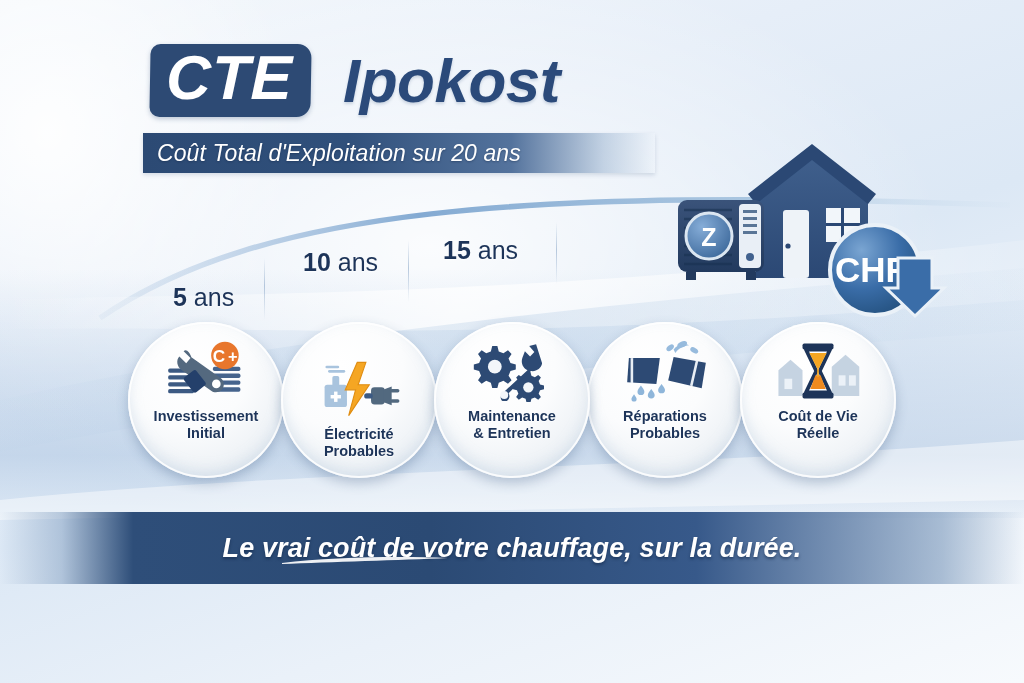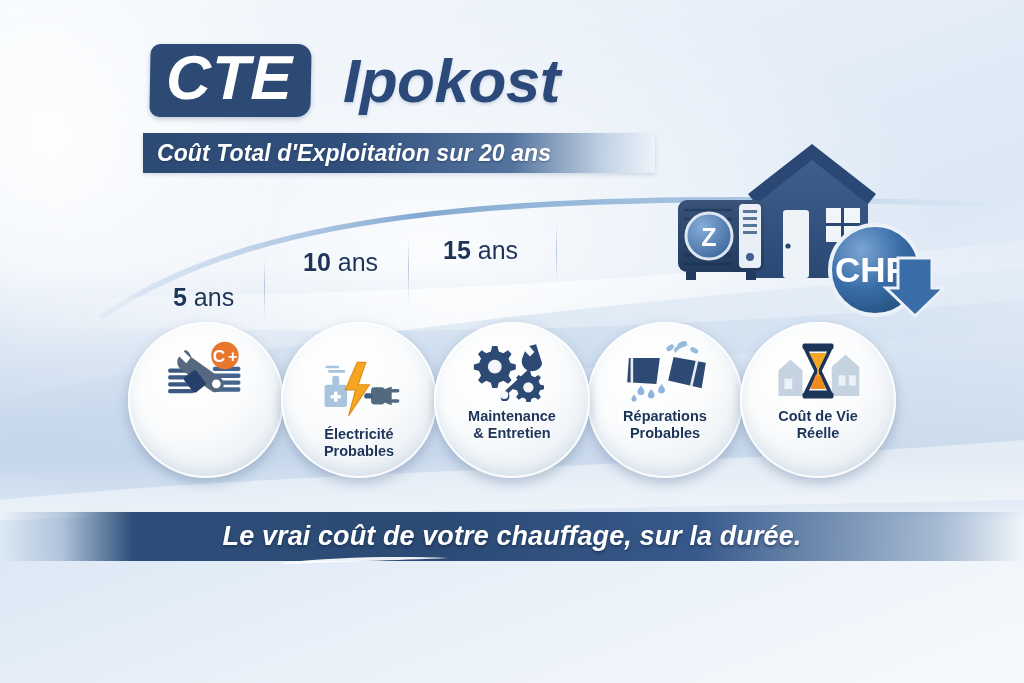--- a/index.html
+++ b/index.html
@@ -76,21 +76,21 @@
     left: 143px; top: 133px;
     width: 512px; height: 40px;
     background: linear-gradient(90deg, #2c4a74 0%, #30507b 40%, #54739d 72%, rgba(140,168,200,0.45) 90%, rgba(200,216,234,0.0) 100%);
     display: flex;
     align-items: center;
     box-shadow: 0 2px 4px rgba(60,90,130,0.18);
   }
   .subtitle-text {
     color: #ffffff;
     font-size: 23px;
-    font-weight: bold;
+    font-weight: normal;
     font-style: italic;
     padding-left: 14px;
     letter-spacing: 0.1px;
     text-shadow: 0 1px 2px rgba(20,40,70,0.45);
     white-space: nowrap;
   }
 
   
   .year-label {
     position: absolute;
@@ -139,21 +139,21 @@
     text-align: center;
     line-height: 1.16;
     width: 138px;
     text-shadow: 0 1px 1px rgba(255,255,255,0.9);
   }
 
   
   .tagline-bar {
     position: absolute;
     left: 0; top: 512px;
-    width: 1024px; height: 49px;
+    width: 1024px; height: 72px;
     background: linear-gradient(90deg,
         rgba(231,238,246,0) 0%,
         rgba(120,150,186,0.45) 6%,
         #2e4e79 13%,
         #2b4a74 42%,
         #37598a 68%,
         rgba(110,142,180,0.55) 92%,
         rgba(231,238,246,0) 100%);
     display: flex;
     align-items: center;
@@ -323,20 +323,24 @@
           <path d="M24,12 L32,20 L27,26 L19,18 C15,22 16,30 22,34 L56,58 C60,61 66,60 69,56 C72,52 71,46 67,43 L33,19 C31,13 27,9 24,12 Z"></path>
           <circle cx="62" cy="50" r="5" fill="#ffffff"></circle>
         </g>
         <rect x="28" y="36" width="18" height="22" rx="3" transform="rotate(-38 37 47)" fill="#24406b"></rect>
         <g>
           <circle cx="72" cy="17" r="16" fill="#e8762c"></circle>
           <text x="65" y="25" font-family="Liberation Sans, sans-serif" font-size="20" font-weight="bold" fill="#ffffff" text-anchor="middle">C</text>
           <text x="81" y="24" font-family="Liberation Sans, sans-serif" font-size="19" font-weight="bold" fill="#ffffff" text-anchor="middle">+</text>
         </g>
       </svg>
+      <div class="badge-label">
+        <span>Investissement</span><br>
+        <span>Initial</span>
+      </div>
     </div>
 
     <div class="badge" style="left:153px;justify-content:center;">
       <svg class="badge-icon" viewBox="0 0 100 70">
         <g fill="#a9c4de">
           <rect x="10" y="30" width="26" height="26" rx="3"></rect>
           <rect x="19" y="20" width="8" height="12" rx="2"></rect>
           <rect x="14" y="13" width="20" height="3" rx="1.5"></rect>
           <rect x="11" y="8" width="16" height="3" rx="1.5"></rect>
         </g>

